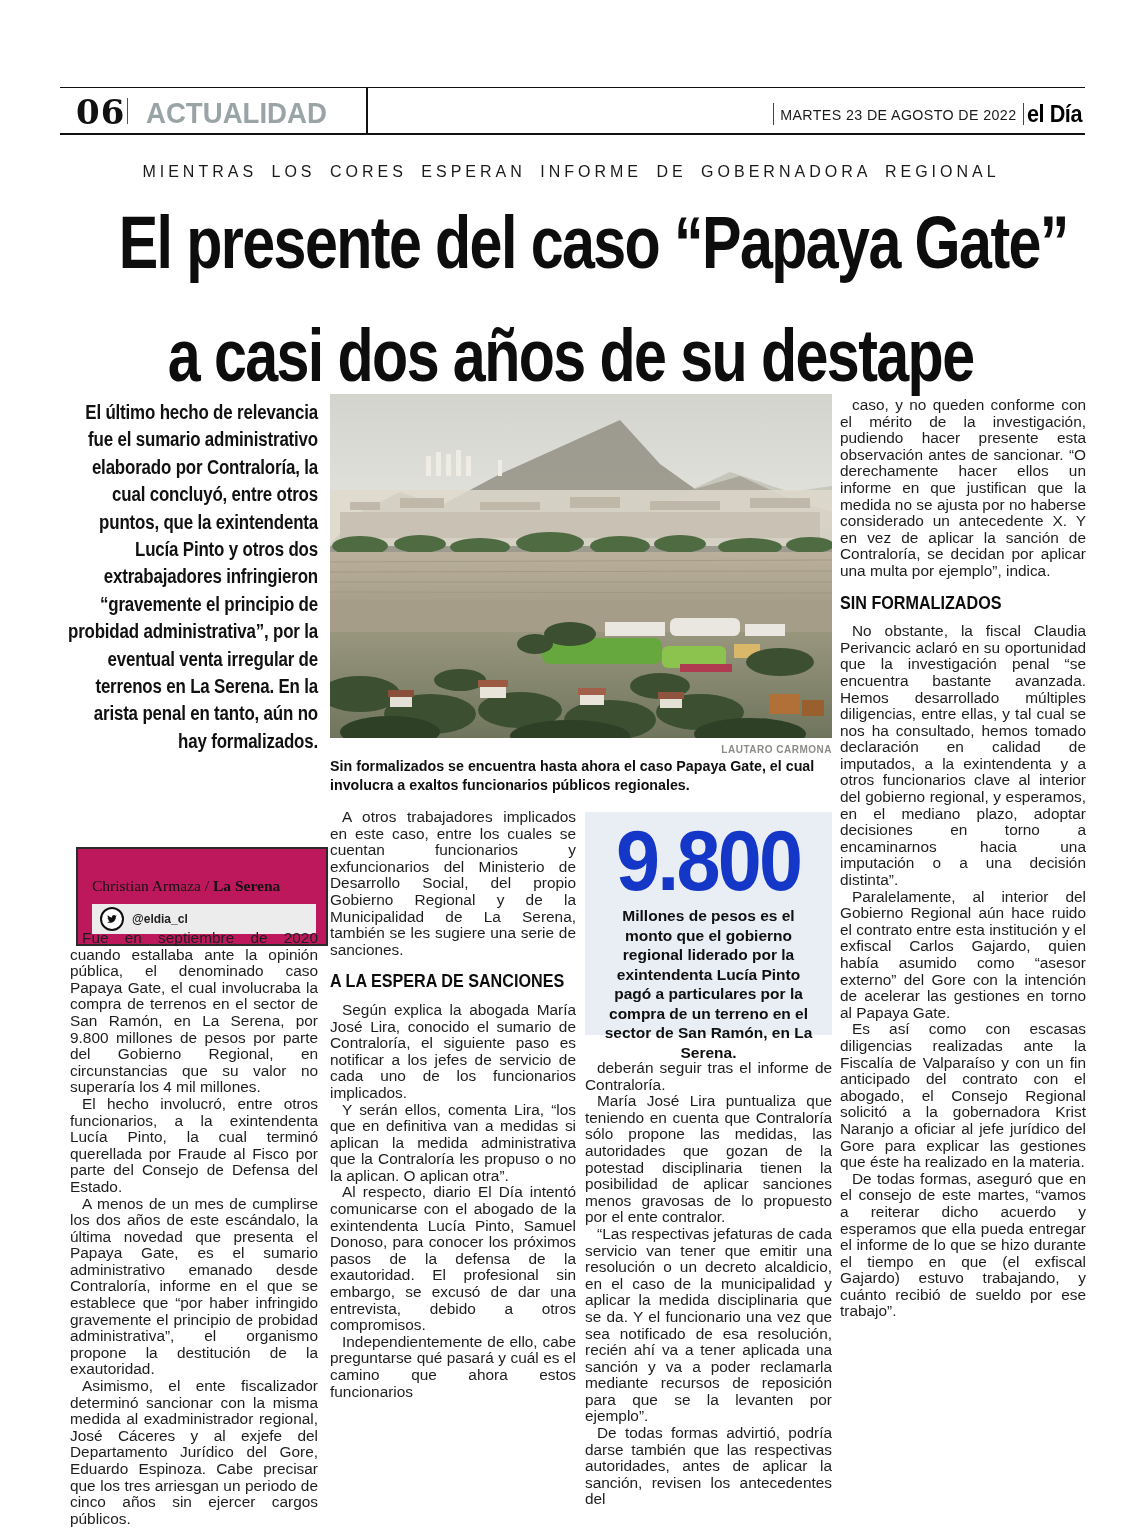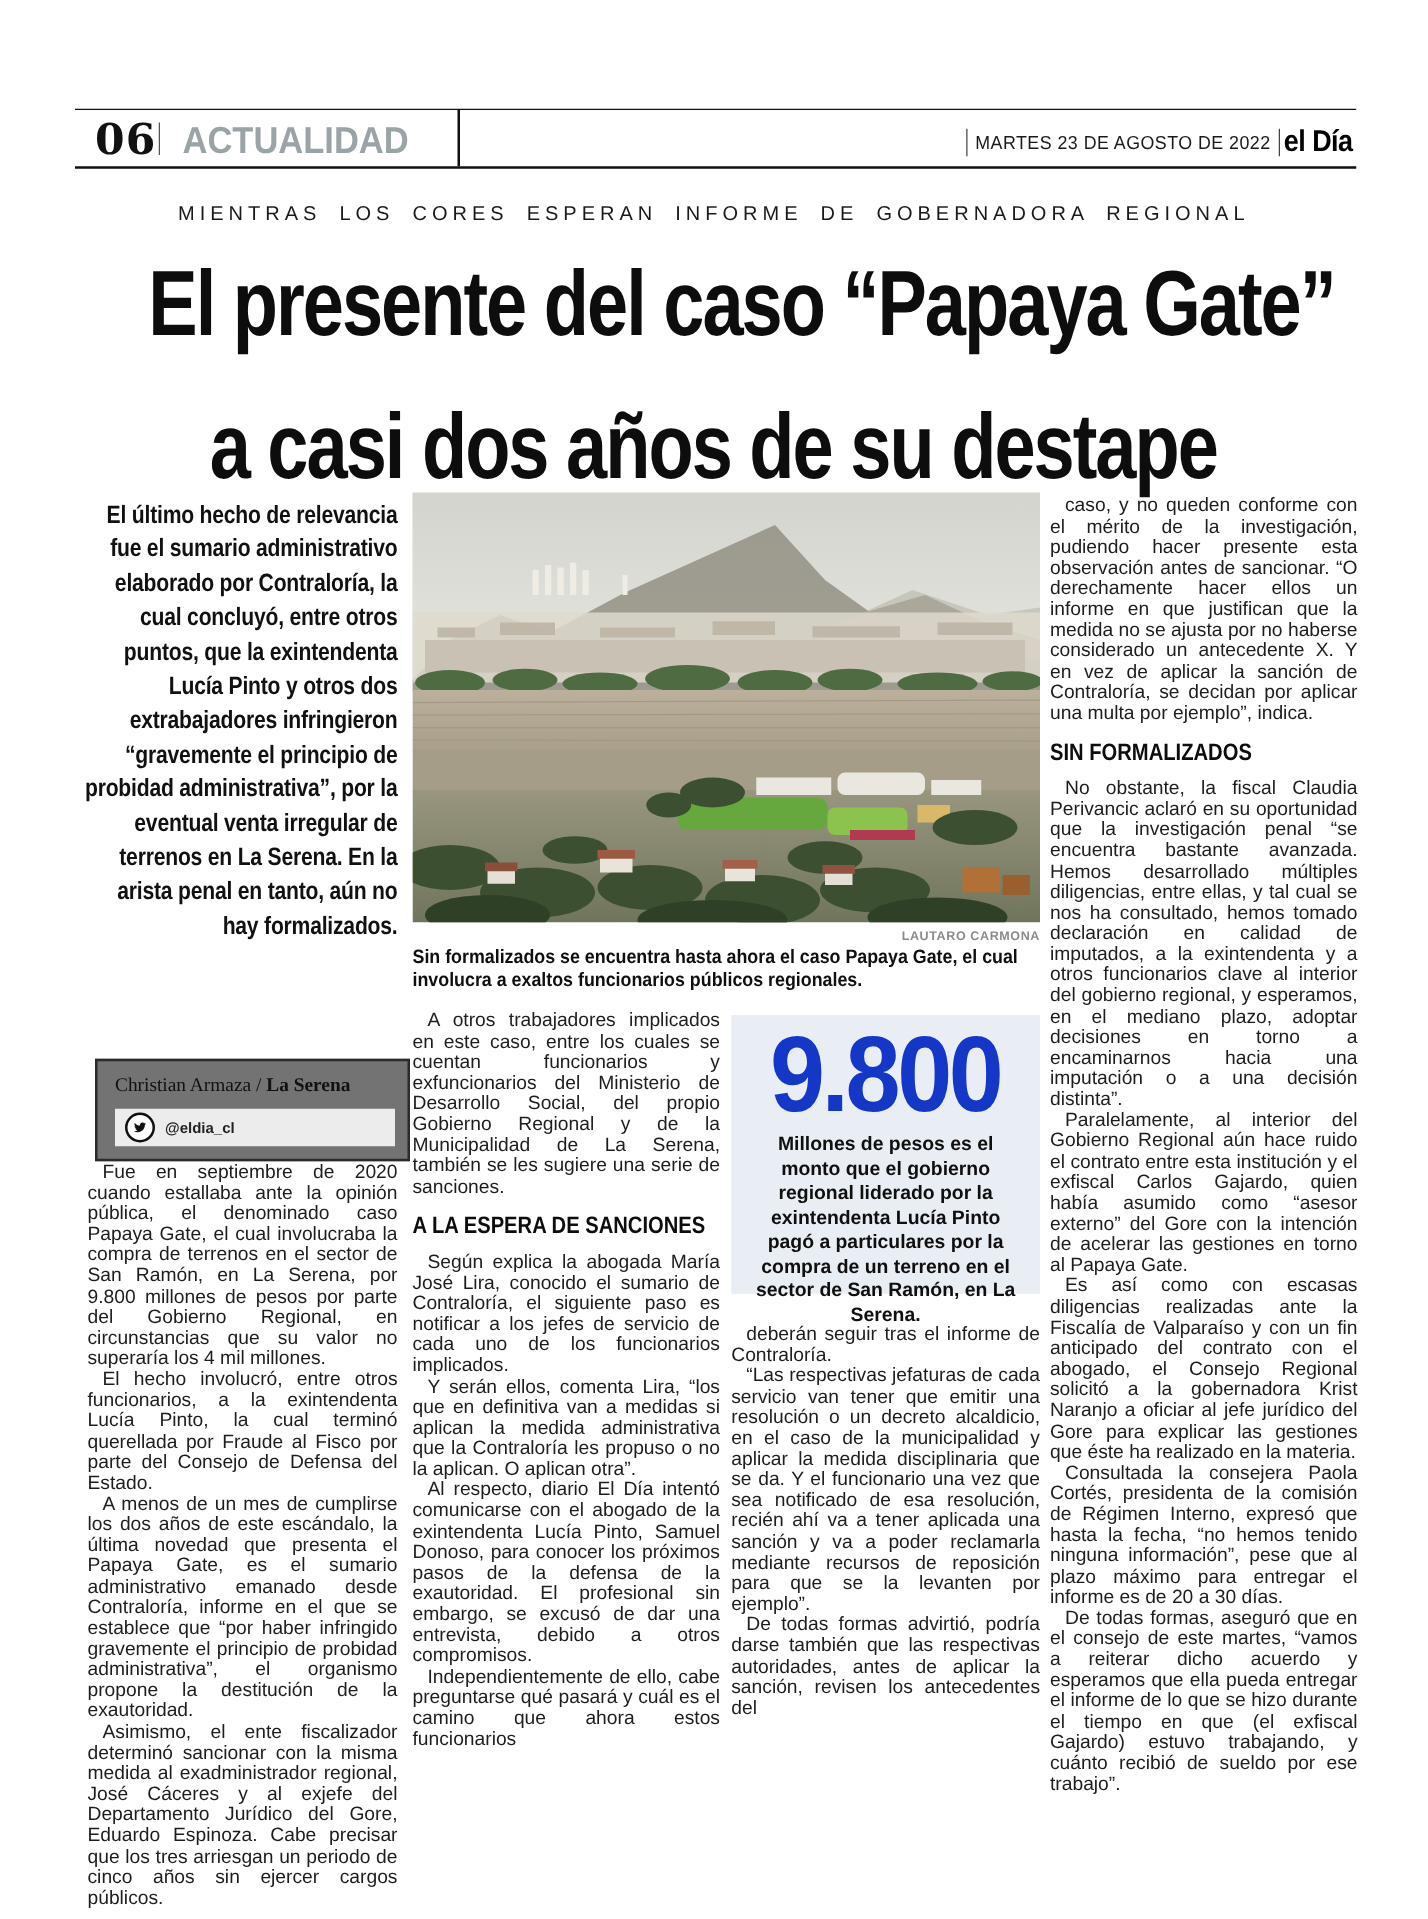--- a/index.html
+++ b/index.html
@@ -26,21 +26,21 @@
     color:#1a1a1a;letter-spacing:4px;word-spacing:6px;}
   .headline{position:absolute;left:0;top:196px;width:100%;text-align:center;line-height:93px;}
   .headline span{display:inline-block;transform:scaleX(.8);font-size:74px;font-weight:700;
     color:#0d0d0d;letter-spacing:-2px;white-space:nowrap;}
   
   .lede{position:absolute;right:824px;top:399px;width:296px;text-align:right;
     font-size:20px;font-weight:700;line-height:27.4px;color:#111;
     transform:scaleX(.845);transform-origin:top right;letter-spacing:-.2px;}
   
   .byline-box{position:absolute;left:76px;top:847px;width:224px;border:2px solid #2b2b2b;
-    padding:11px 10px 10px 14px;background:#737373;}
+    padding:28px 10px 10px 14px;background:#be185d;}
   .byline-name{font-family:"Liberation Serif","DejaVu Serif",serif;font-size:15.5px;color:#111;}
   .byline-name b{font-weight:700;}
   .byline-social{margin-top:9px;background:#ececec;height:30px;display:flex;align-items:center;
     gap:8px;padding-left:8px;}
   .tw-circle{width:20px;height:20px;border-radius:50%;border:2px solid #111;display:flex;
     align-items:center;justify-content:center;background:#fff;}
   .tw-circle svg{width:12px;height:12px;fill:#111;}
   .byline-handle{font-size:12px;font-weight:700;color:#222;}
   
   .bodycol{position:absolute;font-size:15.4px;line-height:16.6px;text-align:justify;color:#1d1d1d;}
@@ -225,27 +225,27 @@
     <span>A LA ESPERA DE SANCIONES</span>
   </span>
   <p>Según explica la abogada María José Lira, conocido el sumario de Contraloría, el siguiente paso es notificar a los jefes de servicio de cada uno de los funcionarios implicados.</p>
   <p>Y serán ellos, comenta Lira, “los que en definitiva van a medidas si aplican la medida administrativa que la Contraloría les propuso o no la aplican. O aplican otra”.</p>
   <p>Al respecto, diario El Día intentó comunicarse con el abogado de la exintendenta Lucía Pinto, Samuel Donoso, para conocer los próximos pasos de la defensa de la exautoridad. El profesional sin embargo, se excusó de dar una entrevista, debido a otros compromisos.</p>
   <p>Independientemente de ello, cabe preguntarse qué pasará y cuál es el camino que ahora estos funcionarios</p>
 </div>
 
 <div class="bodycol col3">
   <p>deberán seguir tras el informe de Contraloría.</p>
+  <p>María José Lira puntualiza que teniendo en cuenta que Contraloría sólo propone las medidas, las autoridades que gozan de la potestad disciplinaria tienen la posibilidad de aplicar sanciones menos gravosas de lo propuesto por el ente contralor.</p>
   <p>“Las respectivas jefaturas de cada servicio van tener que emitir una resolución o un decreto alcaldicio, en el caso de la municipalidad y aplicar la medida disciplinaria que se da. Y el funcionario una vez que sea notificado de esa resolución, recién ahí va a tener aplicada una sanción y va a poder reclamarla mediante recursos de reposición para que se la levanten por ejemplo”.</p>
   <p>De todas formas advirtió, podría darse también que las respectivas autoridades, antes de aplicar la sanción, revisen los antecedentes del</p>
 </div>
 
 <div class="bodycol col4">
   <p>caso, y no queden conforme con el mérito de la investigación, pudiendo hacer presente esta observación antes de sancionar. “O derechamente hacer ellos un informe en que justifican que la medida no se ajusta por no haberse considerado un antecedente X. Y en vez de aplicar la sanción de Contraloría, se decidan por aplicar una multa por ejemplo”, indica.</p>
   <span class="subhead">
     <span>SIN FORMALIZADOS</span>
   </span>
   <p>No obstante, la fiscal Claudia Perivancic aclaró en su oportunidad que la investigación penal “se encuentra bastante avanzada. Hemos desarrollado múltiples diligencias, entre ellas, y tal cual se nos ha consultado, hemos tomado declaración en calidad de imputados, a la exintendenta y a otros funcionarios clave al interior del gobierno regional, y esperamos, en el mediano plazo, adoptar decisiones en torno a encaminarnos hacia una imputación o a una decisión distinta”.</p>
   <p>Paralelamente, al interior del Gobierno Regional aún hace ruido el contrato entre esta institución y el exfiscal Carlos Gajardo, quien había asumido como “asesor externo” del Gore con la intención de acelerar las gestiones en torno al Papaya Gate.</p>
   <p>Es así como con escasas diligencias realizadas ante la Fiscalía de Valparaíso y con un fin anticipado del contrato con el abogado, el Consejo Regional solicitó a la gobernadora Krist Naranjo a oficiar al jefe jurídico del Gore para explicar las gestiones que éste ha realizado en la materia.</p>
-  <p>Consultada la consejera Paola Cortés, presidenta de la comisión de Régimen Interno, expresó que hasta la fecha, “no hemos tenido ninguna información”, pese que al plazo máximo para entregar el informe es de 20 a 30 días.</p>
   <p>De todas formas, aseguró que en el consejo de este martes, “vamos a reiterar dicho acuerdo y esperamos que ella pueda entregar el informe de lo que se hizo durante el tiempo en que (el exfiscal Gajardo) estuvo trabajando, y cuánto recibió de sueldo por ese trabajo”.</p>
 </div>
 
 </body></html>

